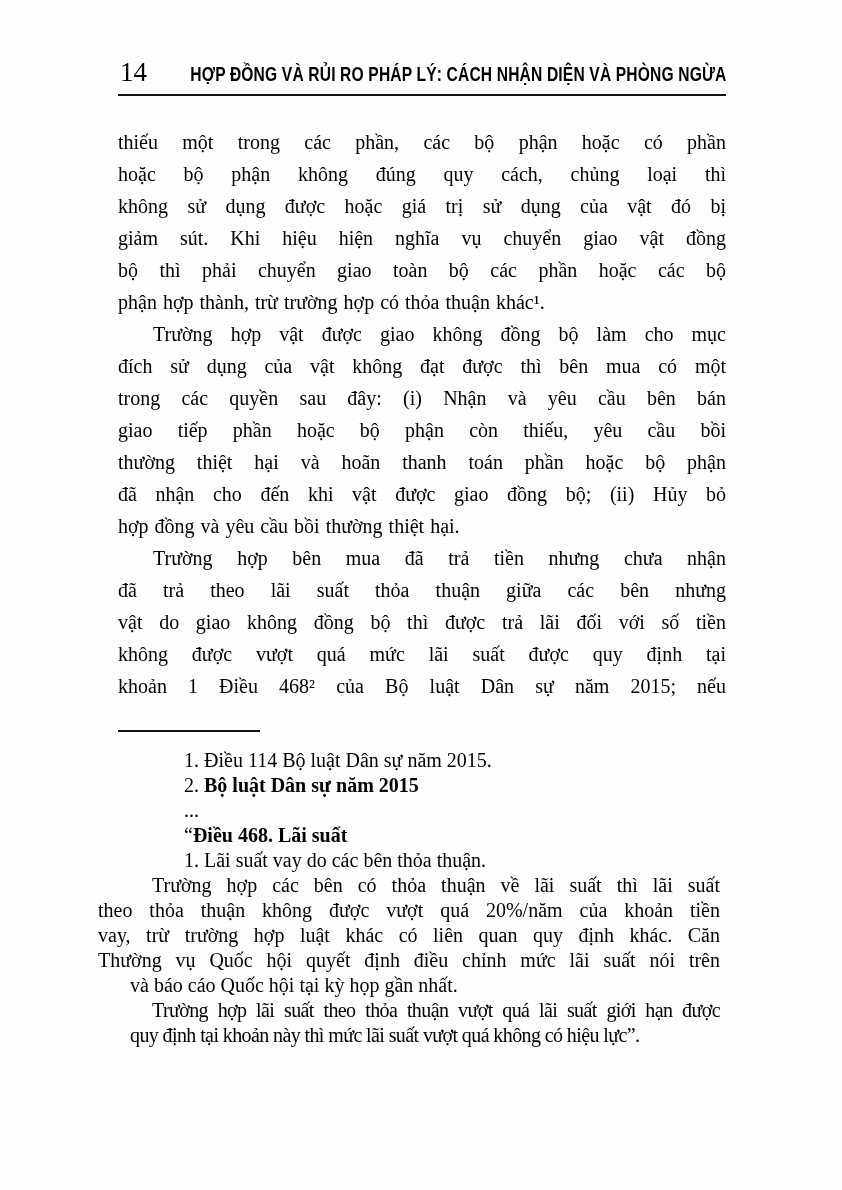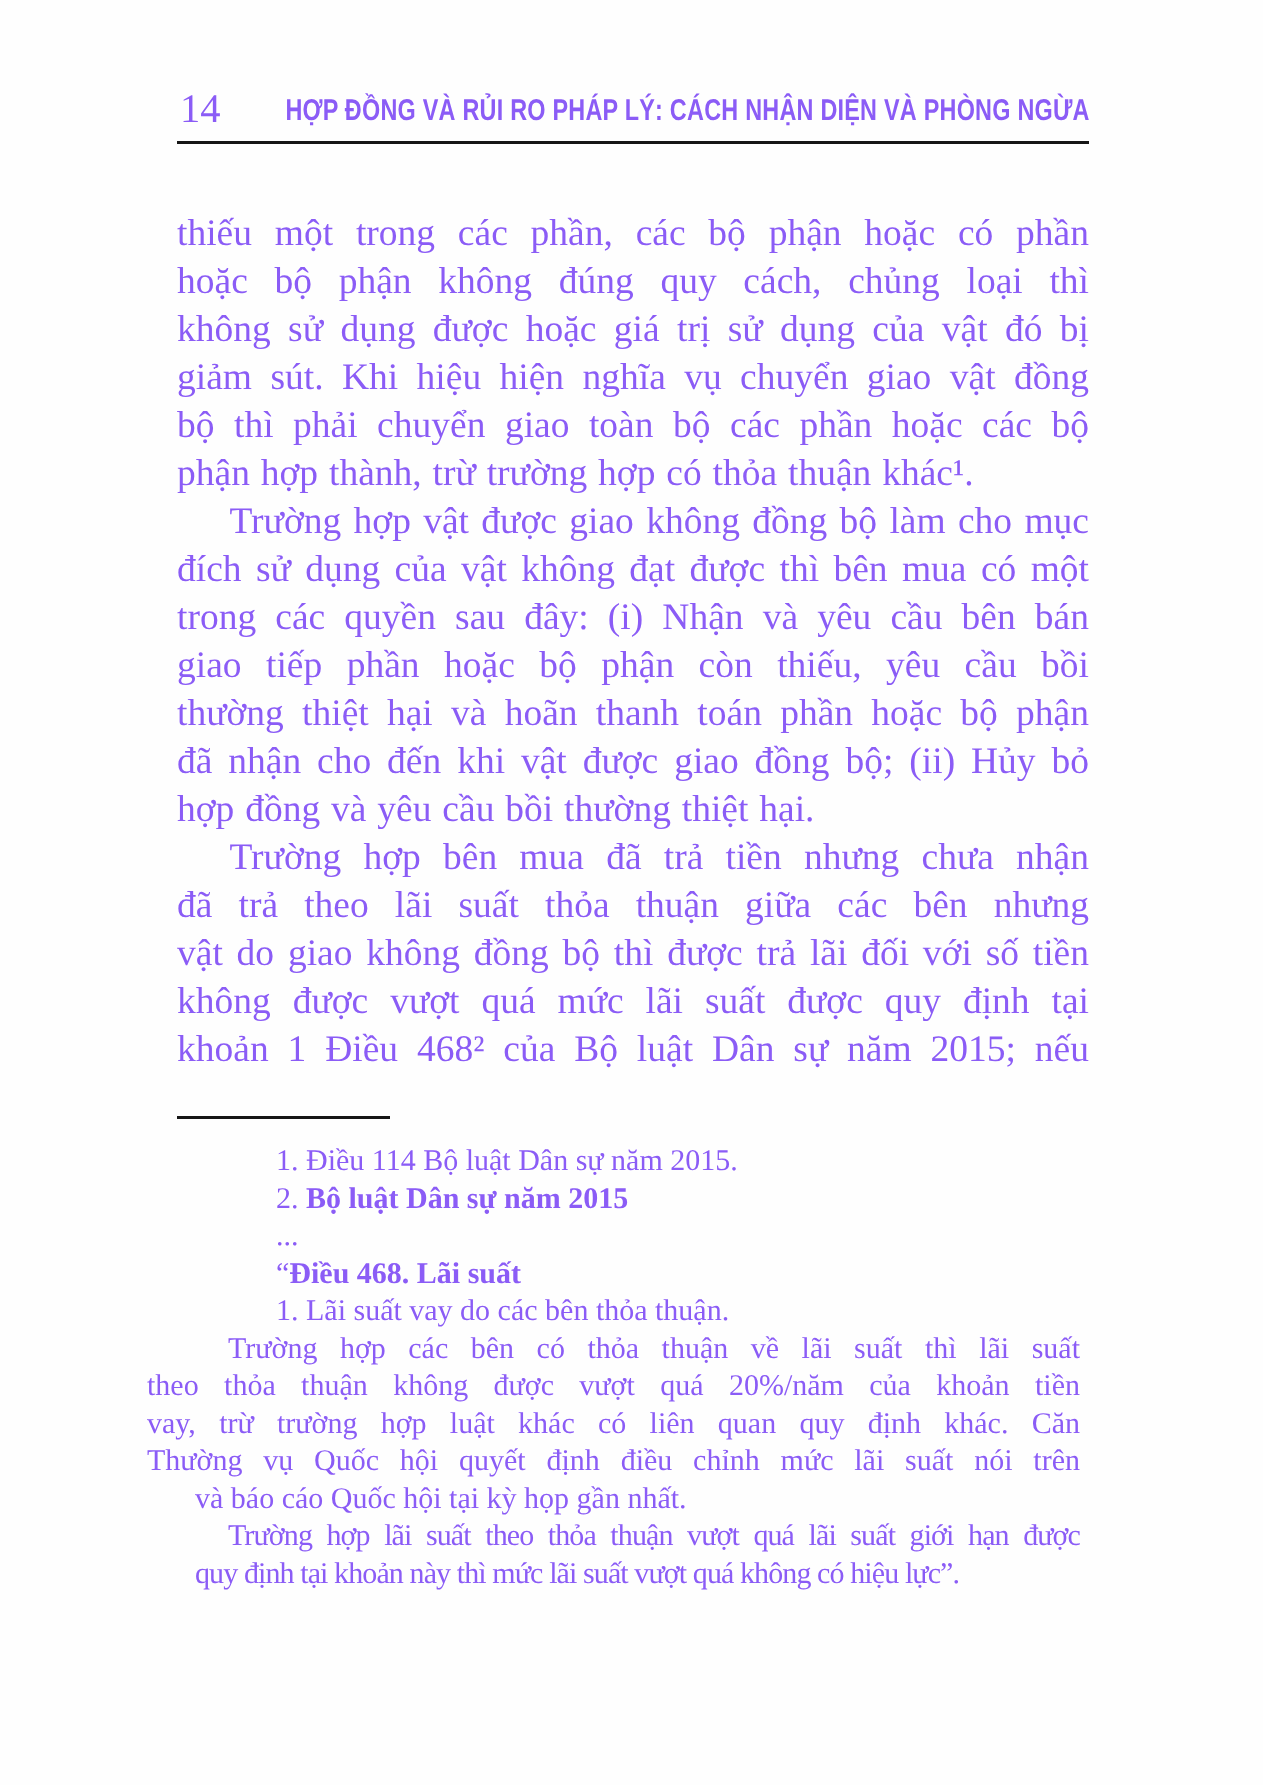--- a/index.html
+++ b/index.html
@@ -1,20 +1,20 @@
 <!DOCTYPE html>
 <html lang="vi"><head>
 <meta charset="utf-8">
 <style>
   html,body { margin:0; padding:0; background:#ffffff; }
   .page {
     position:relative;
     width:842px; height:1190px;
     background:#fefefe;
-    color:#8b5cf6;
+    color:#000000;
     box-sizing:border-box;
     padding:56px 116px 0 118px;
     font-family:"Liberation Serif","DejaVu Serif",serif;
     overflow:hidden;
   }
   
   .header-row { position:relative; height:30px; }
   .page-num {
     position:absolute; left:2px; bottom:0;
     font-size:27px; line-height:1;
@@ -26,22 +26,22 @@
     white-space:nowrap;
     transform:scaleX(0.78); transform-origin:right bottom;
     letter-spacing:0.2px;
   }
   .header-rule {
     border:none; border-top:2.5px solid #161616;
     margin:8px 0 0 0;
   }
   
   .bodytext {
-    margin-top:44px;
-    font-size:25px; line-height:32px;
+    margin-top:30px;
+    font-size:20px; line-height:32px;
   }
   .bodytext p { margin:0; }
   .ln { text-align:justify; text-align-last:justify; word-spacing:1px; }
   .ln.end { text-align-last:left; }
   .ln.ind { text-indent:35px; }
   
   .fnsep {
     margin-top:28px;
     width:142px; height:0;
     border-top:2.5px solid #161616;

